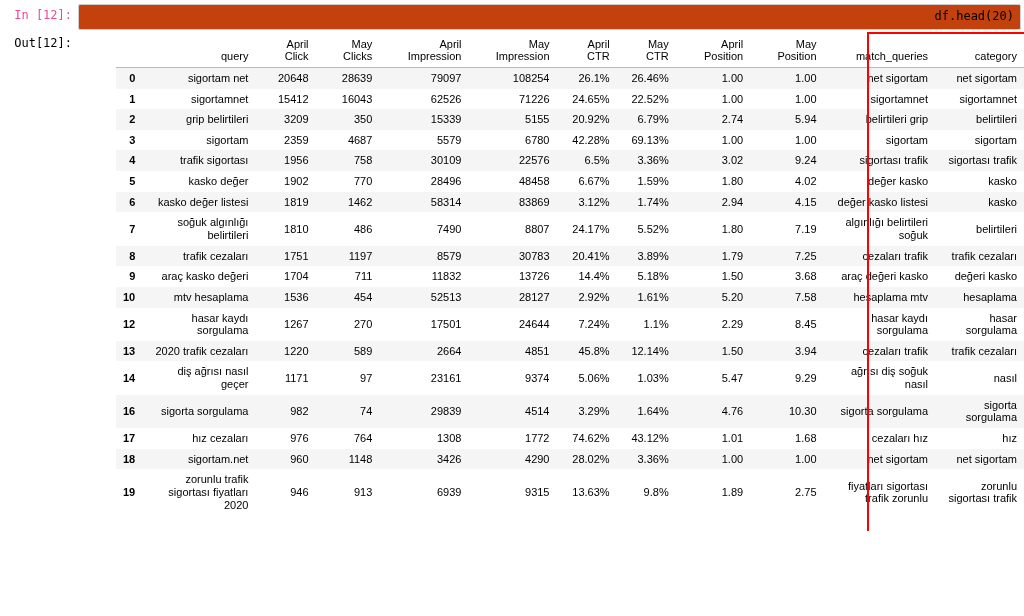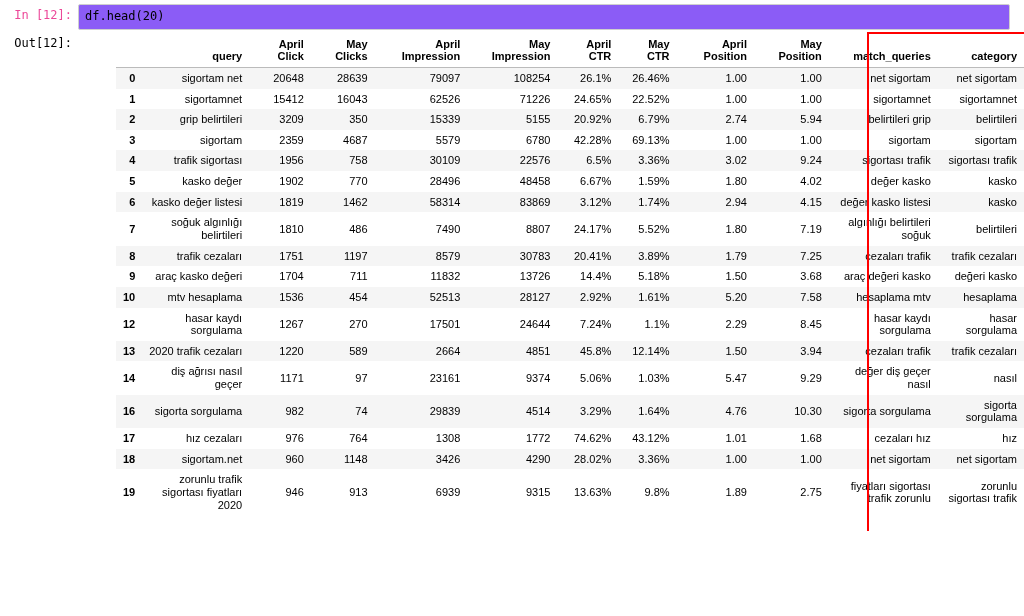--- a/index.html
+++ b/index.html
@@ -22,48 +22,49 @@
     text-align: right;
     font-family: Menlo, Consolas, "DejaVu Sans Mono", monospace;
     font-size: 12px;
     padding: 4px 6px 4px 0;
   }
   .prompt.in { color: #ec4899; }
   .prompt.out { color: #000000; }
   .code-area {
     flex: 1;
     border: 1px solid #cfcfcf;
-    background: #8b5cf6;
+    background: #c2410c;
     padding: 4px 6px;
     font-family: Menlo, Consolas, "DejaVu Sans Mono", monospace;
     font-size: 12px;
     line-height: 1.3;
     border-radius: 2px;
-    margin-right: 14px;
+    margin-right: 3px;
+    text-align: right;
   }
   .out-area {
     flex: 1;
     padding: 2px 0px 2px 2px;
     position: relative;
     overflow-x: visible;
   }
   table.df {
     border-collapse: collapse;
     font-size: 11px;
     color: #000;
     margin-left: 36px;
   }
   table.df th, table.df td {
     padding: 4px 7px;
     text-align: right;
     white-space: normal;
     line-height: 1.15;
   }
   table.df thead th {
-    font-weight: bold;
+    font-weight: normal;
     border-bottom: 1px solid #bbb;
     vertical-align: bottom;
   }
   table.df tbody th {
     font-weight: bold;
   }
   table.df tbody tr:nth-child(odd) {
     background: #f5f5f5;
   }
   .col-query { max-width: 120px; }
@@ -290,21 +291,21 @@
             <th>14</th>
             <td class="col-query">diş ağrısı nasıl geçer</td>
             <td>1171</td>
             <td>97</td>
             <td>23161</td>
             <td>9374</td>
             <td>5.06%</td>
             <td>1.03%</td>
             <td>5.47</td>
             <td>9.29</td>
-            <td class="col-match">değer diş geçer nasıl</td>
+            <td class="col-match">ağrısı diş soğuk nasıl</td>
             <td class="col-cat">nasıl</td>
           </tr>
           <tr>
             <th>16</th>
             <td class="col-query">sigorta sorgulama</td>
             <td>982</td>
             <td>74</td>
             <td>29839</td>
             <td>4514</td>
             <td>3.29%</td>

